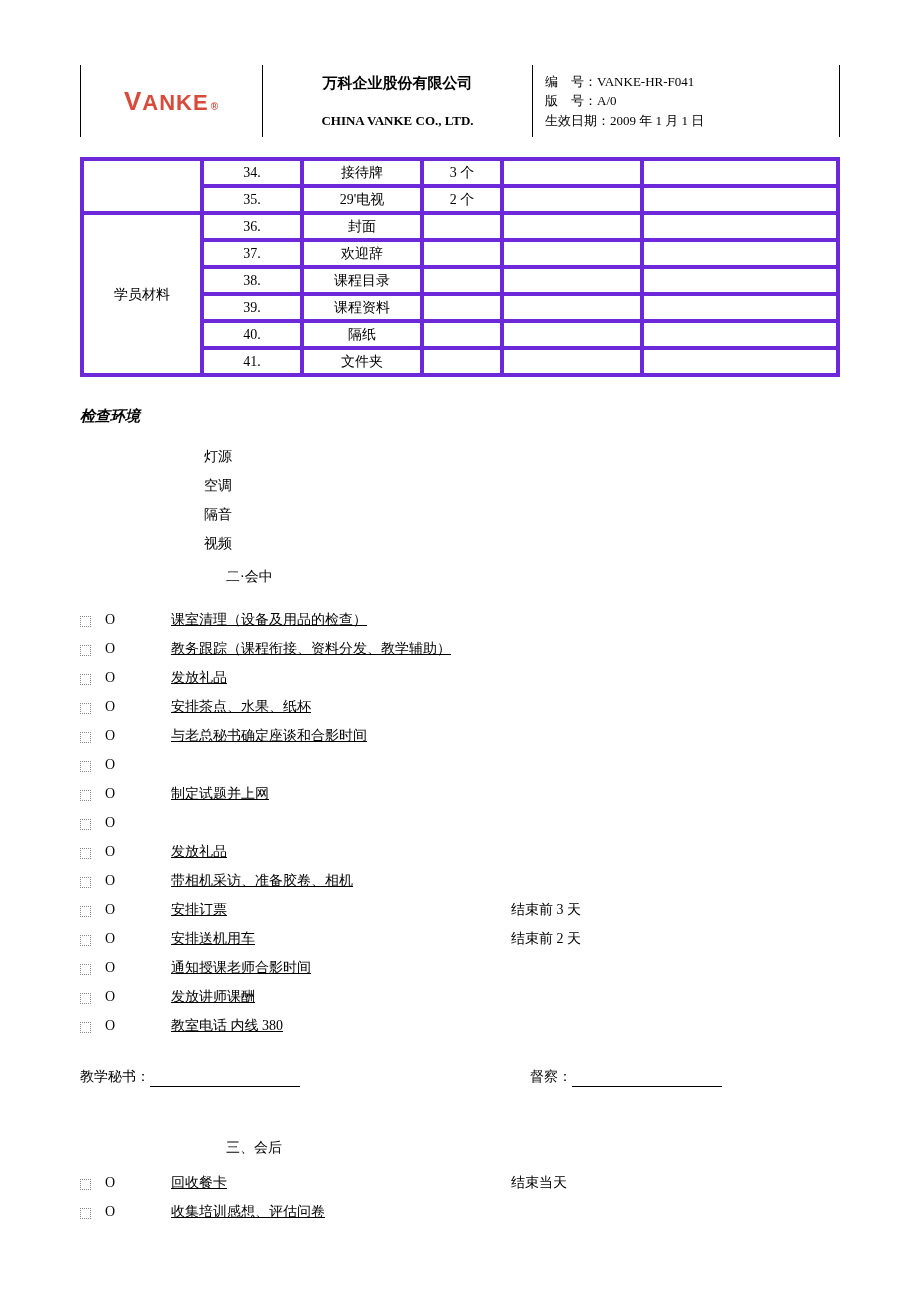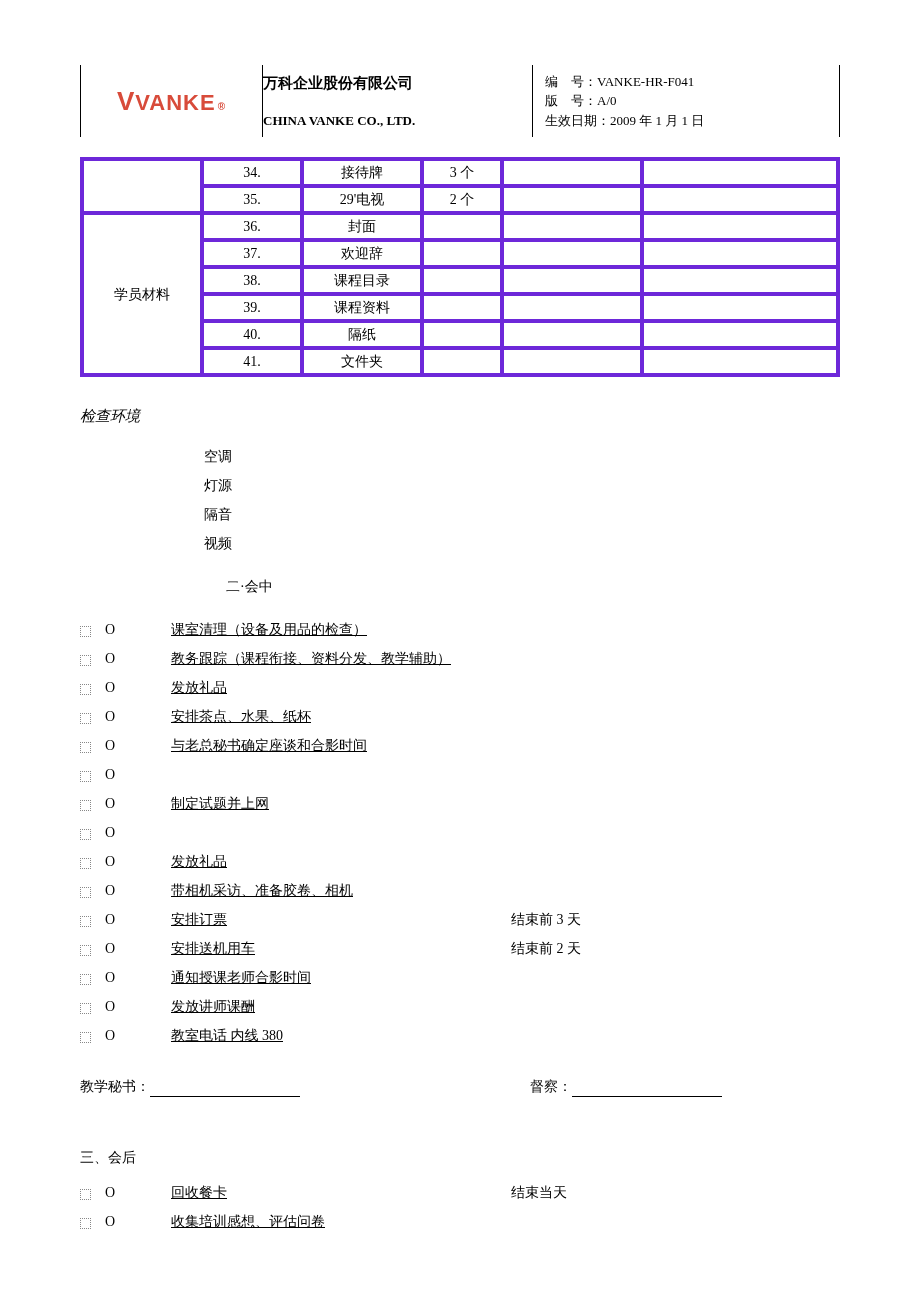--- a/index.html
+++ b/index.html
@@ -20,21 +20,21 @@
       margin-bottom: 20px;
     }
     .header-cell {
       border-right: 1px solid #000;
       display: flex;
       flex-direction: column;
       justify-content: center;
     }
     .header-cell:last-child { border-right: none; }
     .hc-logo { width: 182px; align-items: center; }
-    .hc-company { width: 270px; align-items: flex-start; text-align: center; }
+    .hc-company { width: 270px; align-items: center; text-align: center; }
     .hc-meta { flex: 1; padding-left: 12px; font-size: 13px; }
     .logo {
       font-family: Arial, sans-serif;
       font-weight: bold;
       font-size: 22px;
       letter-spacing: 1px;
       color: #d84b3a;
       display: flex;
       align-items: baseline;
     }
@@ -56,28 +56,28 @@
       height: 22px;
       padding: 1px 4px;
     }
     .col-a { width: 120px; }
     .col-b { width: 100px; }
     .col-c { width: 120px; }
     .col-d { width: 80px; }
     .col-e { width: 140px; }
 
     .section-title-italic {
-      font-weight: normal;
+      font-weight: bold;
       font-style: italic;
       font-size: 15px;
       margin-bottom: 18px;
     }
     .env-list { margin-left: 124px; }
     .env-item { margin-bottom: 8px; }
-    .sub-heading { margin-left: 146px; margin-top: 22px; margin-bottom: 22px; }
+    .sub-heading { margin-left: 146px; margin-top: 12px; margin-bottom: 22px; }
 
     .check-list { margin-bottom: 10px; }
     .check-row {
       display: flex;
       align-items: baseline;
       margin-bottom: 8px;
     }
     .check-box {
       width: 11px; height: 11px;
       border: 1px dotted #888;
@@ -97,30 +97,30 @@
     }
     .sign-left { flex: 0 0 450px; }
     .sign-right { }
     .underline {
       display: inline-block;
       border-bottom: 1px solid #000;
       width: 150px;
       height: 14px;
       vertical-align: bottom;
     }
-    .sub-heading-3 { margin-bottom: 14px; }
+    .sub-heading-3 { margin-left: 146px; margin-bottom: 14px; }
   </style>
 </head>
 <body>
 
 <div class="header-frame">
   <div class="header-cell hc-logo">
     <div class="logo">
       <span class="v">V</span>
-        <span>VANKE</span>
+        <span>ANKE</span>
         <sup>®</sup>
     </div>
   </div>
   <div class="header-cell hc-company">
     <div class="company-cn">万科企业股份有限公司</div>
     <div class="company-en">CHINA VANKE CO., LTD.</div>
   </div>
   <div class="header-cell hc-meta">
     <div class="meta-row">编    号：VANKE-HR-F041</div>
     <div class="meta-row">版    号：A/0</div>
@@ -186,22 +186,22 @@
     <td>文件夹</td>
     <td></td>
     <td></td>
     <td></td>
   </tr>
 </tbody>
   </table>
 
 <div class="section-title-italic">检查环境</div>
 <div class="env-list">
+  <div class="env-item">灯源</div>
   <div class="env-item">空调</div>
-  <div class="env-item">灯源</div>
   <div class="env-item">隔音</div>
   <div class="env-item">视频</div>
 </div>
 <div class="sub-heading">二·会中</div>
 
 <div class="check-list" id="cl2">
     <div class="check-row">
       <span class="check-box"></span>
       <span class="check-o">O</span>
       <span class="check-text">课室清理（设备及用品的检查）</span>

